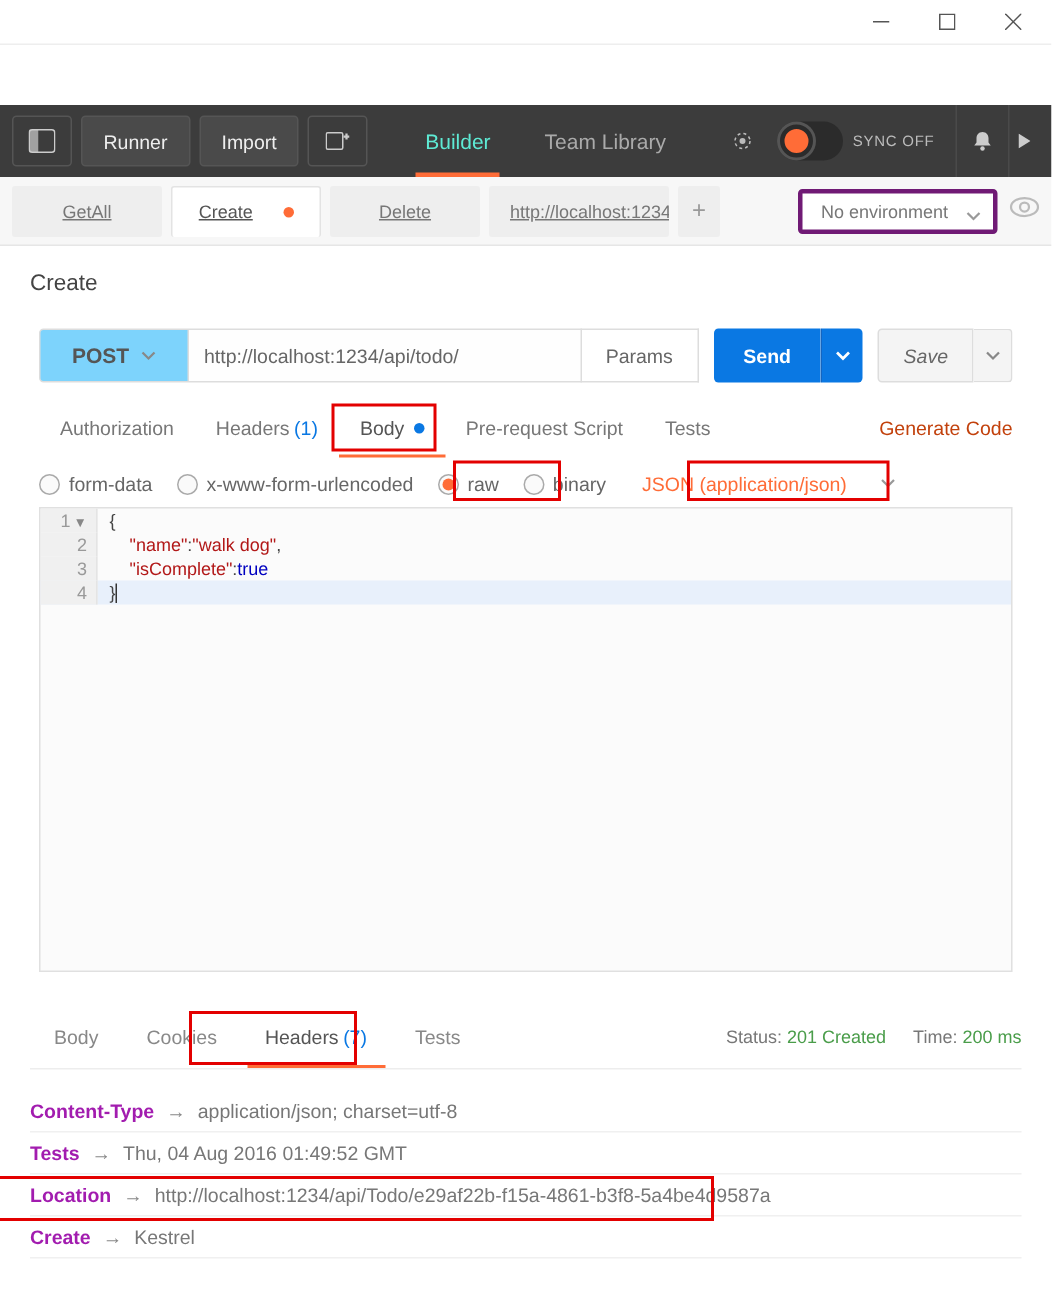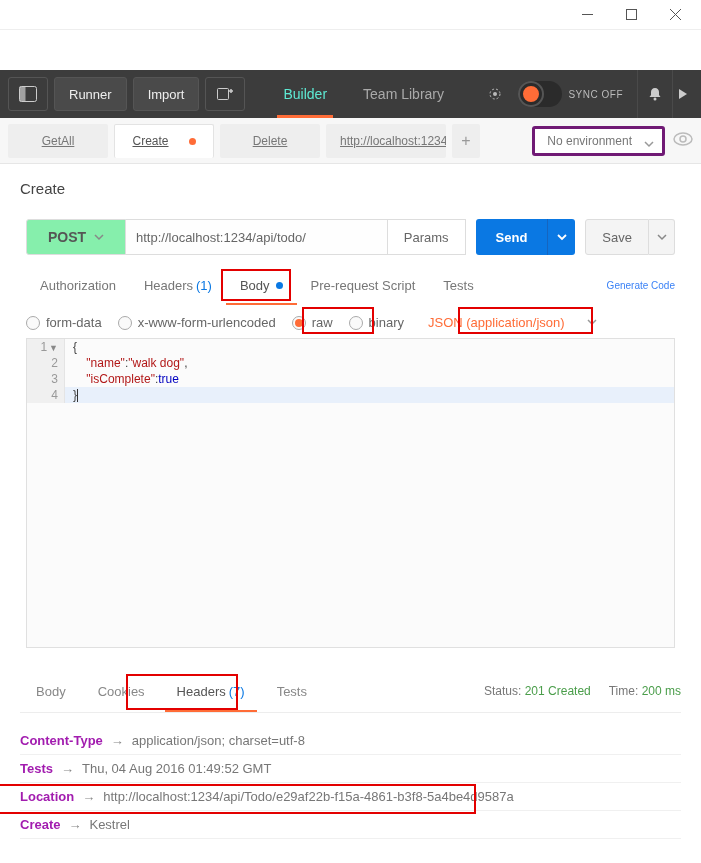--- a/index.html
+++ b/index.html
@@ -35,36 +35,36 @@
   .tabsrow .envwrap { margin-left:auto; display:flex; align-items:center; gap:8px; }
   .tabsrow .envselect { background:#fff; height:30px; padding:0 30px 0 12px; display:flex; align-items:center; color:#777; font-size:12px; position:relative; border:3px solid #701a75; border-radius:3px; }
   .tabsrow .envselect .chev { position:absolute; right:8px; top:9px; }
   .tabsrow .eye { color:#bbb; font-size:16px; }
 
   
   .reqname { padding: 16px 20px 4px 20px; font-size:15px; color:#444; }
 
   
   .urlrow { padding: 18px 26px 10px 26px; display:flex; align-items:center; }
-  .method { width:100px; height:36px; background:#86efac; border:1px solid #ddd; display:flex; align-items:center; justify-content:center; gap:8px; color:#555; font-weight:600; font-size:14px; border-radius:3px 0 0 3px; }
+  .method { width:100px; height:36px; background:#7dd3fc; border:1px solid #ddd; display:flex; align-items:center; justify-content:center; gap:8px; color:#555; font-weight:600; font-size:14px; border-radius:3px 0 0 3px; }
   .urlinput { flex:1; height:36px; border:1px solid #ddd; border-left:none; padding:0 10px; color:#666; font-size:13px; background:#fefefe; }
   .params { height:36px; border:1px solid #ddd; border-left:none; padding:0 16px; display:flex; align-items:center; color:#666; font-size:13px; }
   .send { height:36px; background:#0a78e3; color:#fff; display:flex; align-items:center; padding:0 20px; margin-left:10px; border-radius:3px 0 0 3px; font-weight:600; }
   .senddrop { height:36px; width:28px; background:#0a78e3; display:flex; align-items:center; justify-content:center; border-left:1px solid #1565c0; border-radius:0 3px 3px 0; }
-  .save { height:36px; background:#f4f4f4; border:1px solid #ddd; padding:16px 16px; display:flex; align-items:center; margin-left:10px; color:#666; border-radius:3px 0 0 3px; }
+  .save { height:36px; background:#f4f4f4; border:1px solid #ddd; padding:16px 16px; display:flex; align-items:center; margin-left:10px; color:#666; border-radius:3px 0 0 3px;font-style:italic; }
   .savedrop { height:36px; width:26px; background:#f4f4f4; border:1px solid #ddd; border-left:none; display:flex;align-items:center;justify-content:center; border-radius:0 3px 3px 0; }
 
   
   .reqtabs { padding: 0 26px; display:flex; align-items:center; height: 40px; }
   .reqtabs .rtab { padding:0 14px; height:40px; display:flex; align-items:center; font-size:13px; color:#777; position:relative; }
   .reqtabs .rtab.active { color:#555; }
   .reqtabs .rtab.active::after { content:""; position:absolute; bottom:0; left:0; right:0; height:2px; background:#ff6c37; }
   .reqtabs .count { color:#0a78e3; margin-left:3px; }
   .reqtabs .bodydot { width:7px; height:7px; background:#0a78e3; border-radius:50%; margin-left:6px; }
-  .reqtabs .gencode { margin-left:auto; color:#3b82f6; font-size:10px; }
+  .reqtabs .gencode { margin-left:auto; color:#c2410c; font-size:13px; }
 
   
   .hl-red { position:absolute; border:2px solid #e30000; pointer-events:none; }
 
   
   .bodytypes { padding: 10px 26px 4px 26px; display:flex; align-items:center; gap:16px; font-size:13px; color:#666; }
   .bodytypes label { display:flex; align-items:center; gap:6px; }
   .radio { width:14px;height:14px;border:1px solid #aaa;border-radius:50%;display:inline-flex;align-items:center;justify-content:center; background:#fafafa; }
   .radio.checked::after { content:""; width:8px;height:8px;background:#ff6c37;border-radius:50%; }
   .jsonselect { color:#ff6c37; font-size:13px; display:flex; align-items:center; gap:4px; margin-left:8px; }

